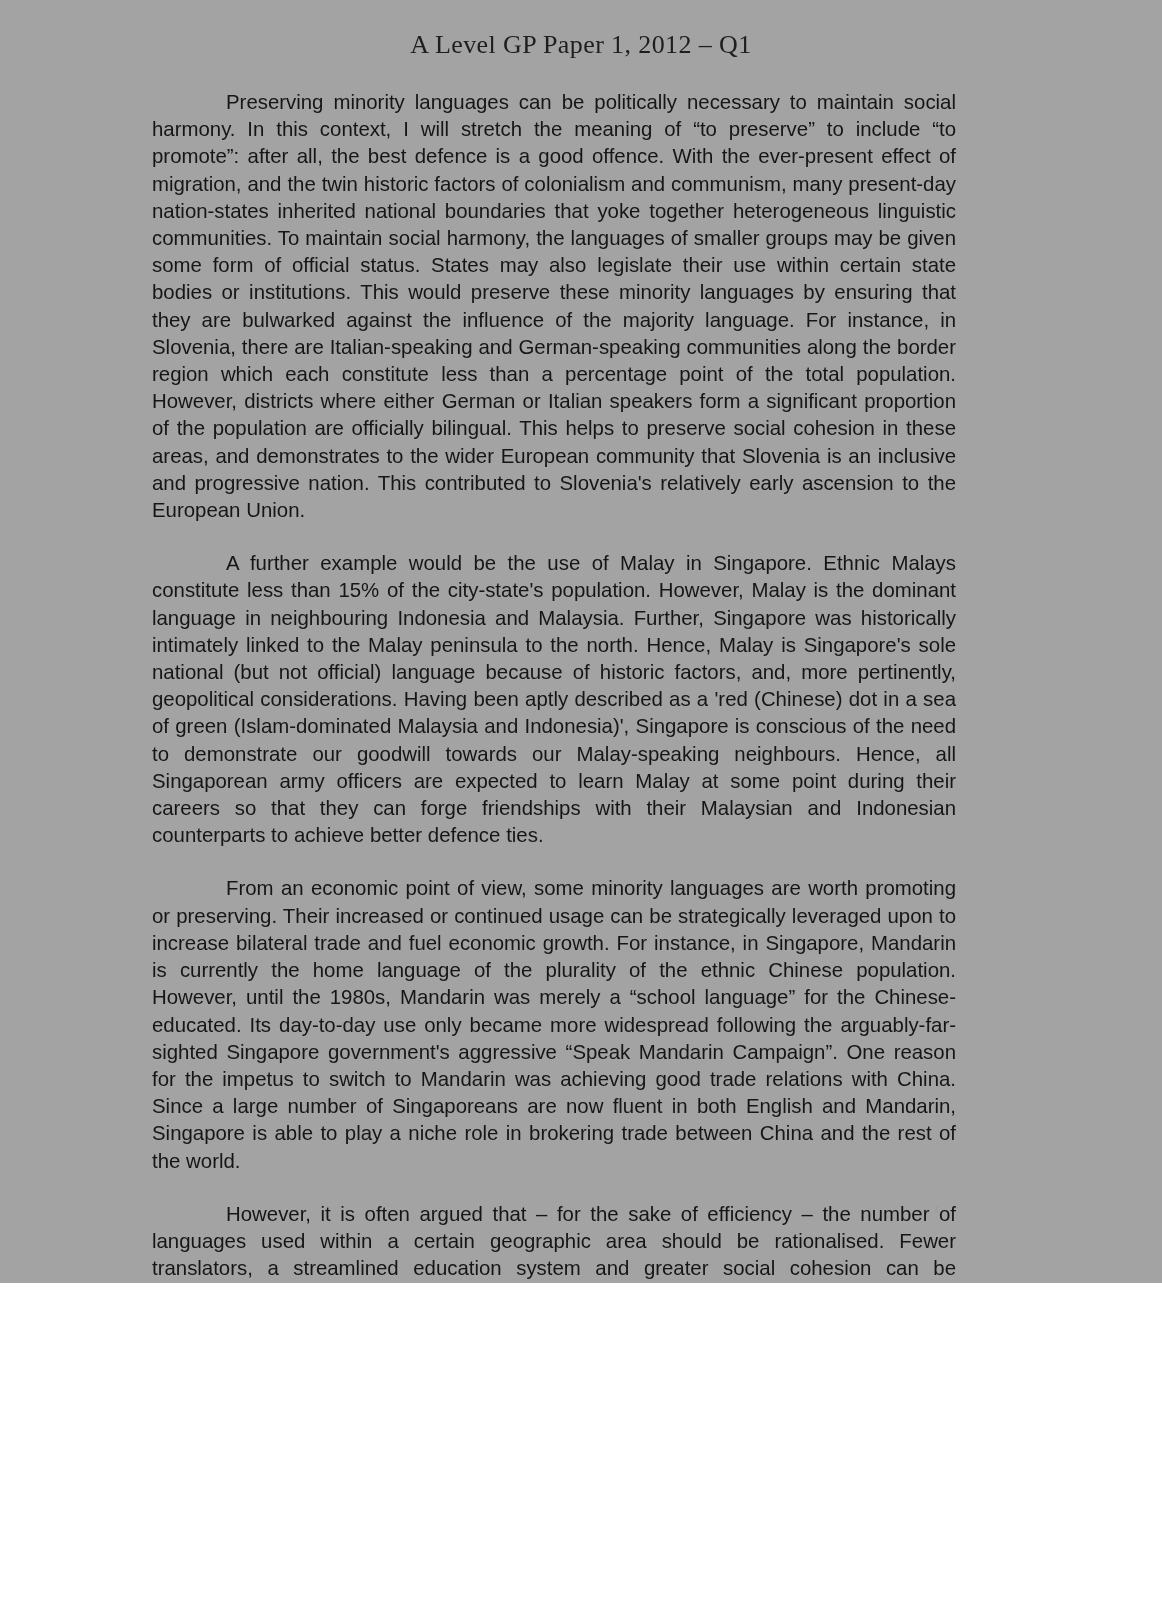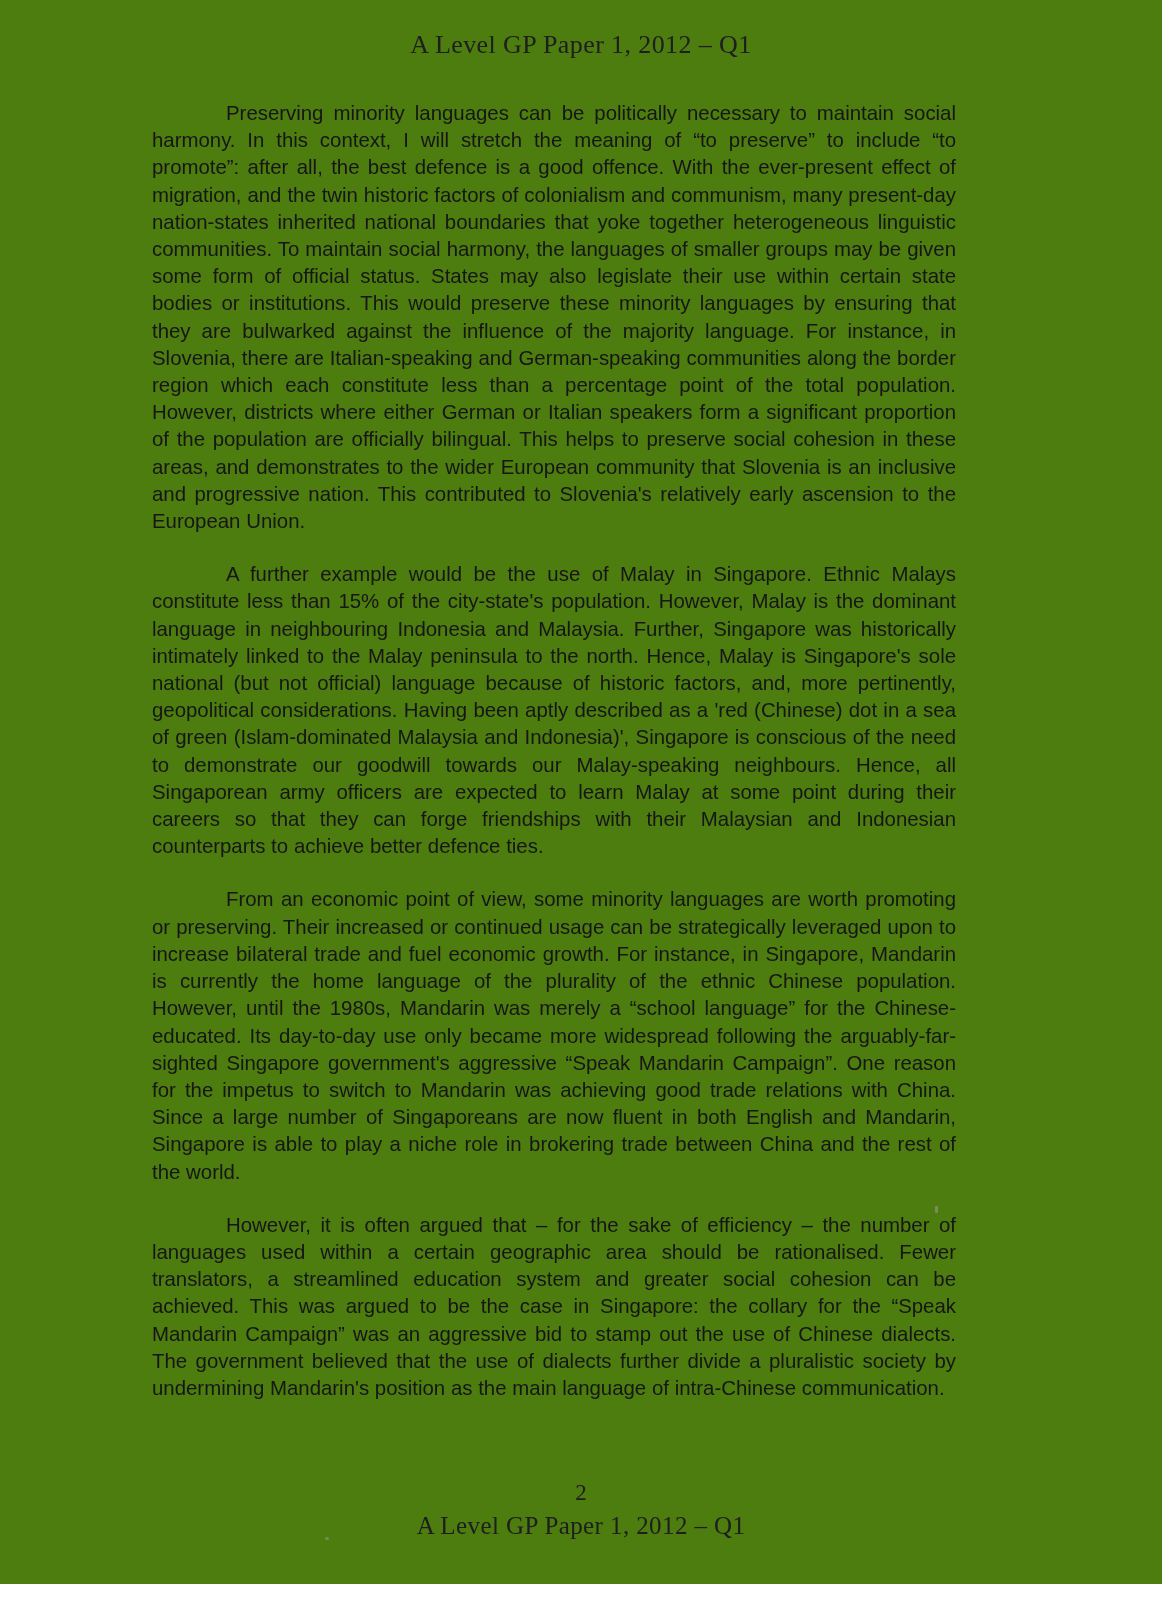--- a/index.html
+++ b/index.html
@@ -8,41 +8,41 @@
     padding: 0;
     background: #ffffff;
   }
   body {
     font-family: "Liberation Sans", sans-serif;
     color: #1a1a1a;
   }
   .page {
     position: relative;
     width: 1162px;
-    height: 1584px;
+    height: 1283px;
     margin: 0 auto;
-    background: #4d7c0f;
+    background: #a3a3a3;
     overflow: hidden;
     box-sizing: border-box;
   }
   .doc-header {
     position: absolute;
     top: 30px;
     left: 0;
     width: 1162px;
     text-align: center;
     font-family: "Liberation Serif", serif;
     font-size: 26px;
     letter-spacing: 0.4px;
     color: #1e1e1e;
     white-space: nowrap;
   }
   .body-col {
     position: absolute;
-    top: 100px;
+    top: 89px;
     left: 152px;
     width: 804px;
   }
   .para {
     margin: 0 0 26px 0;
     text-align: justify;
     text-justify: inter-word;
     font-size: 20.4px;
     line-height: 27.2px;
     text-indent: 74px;

